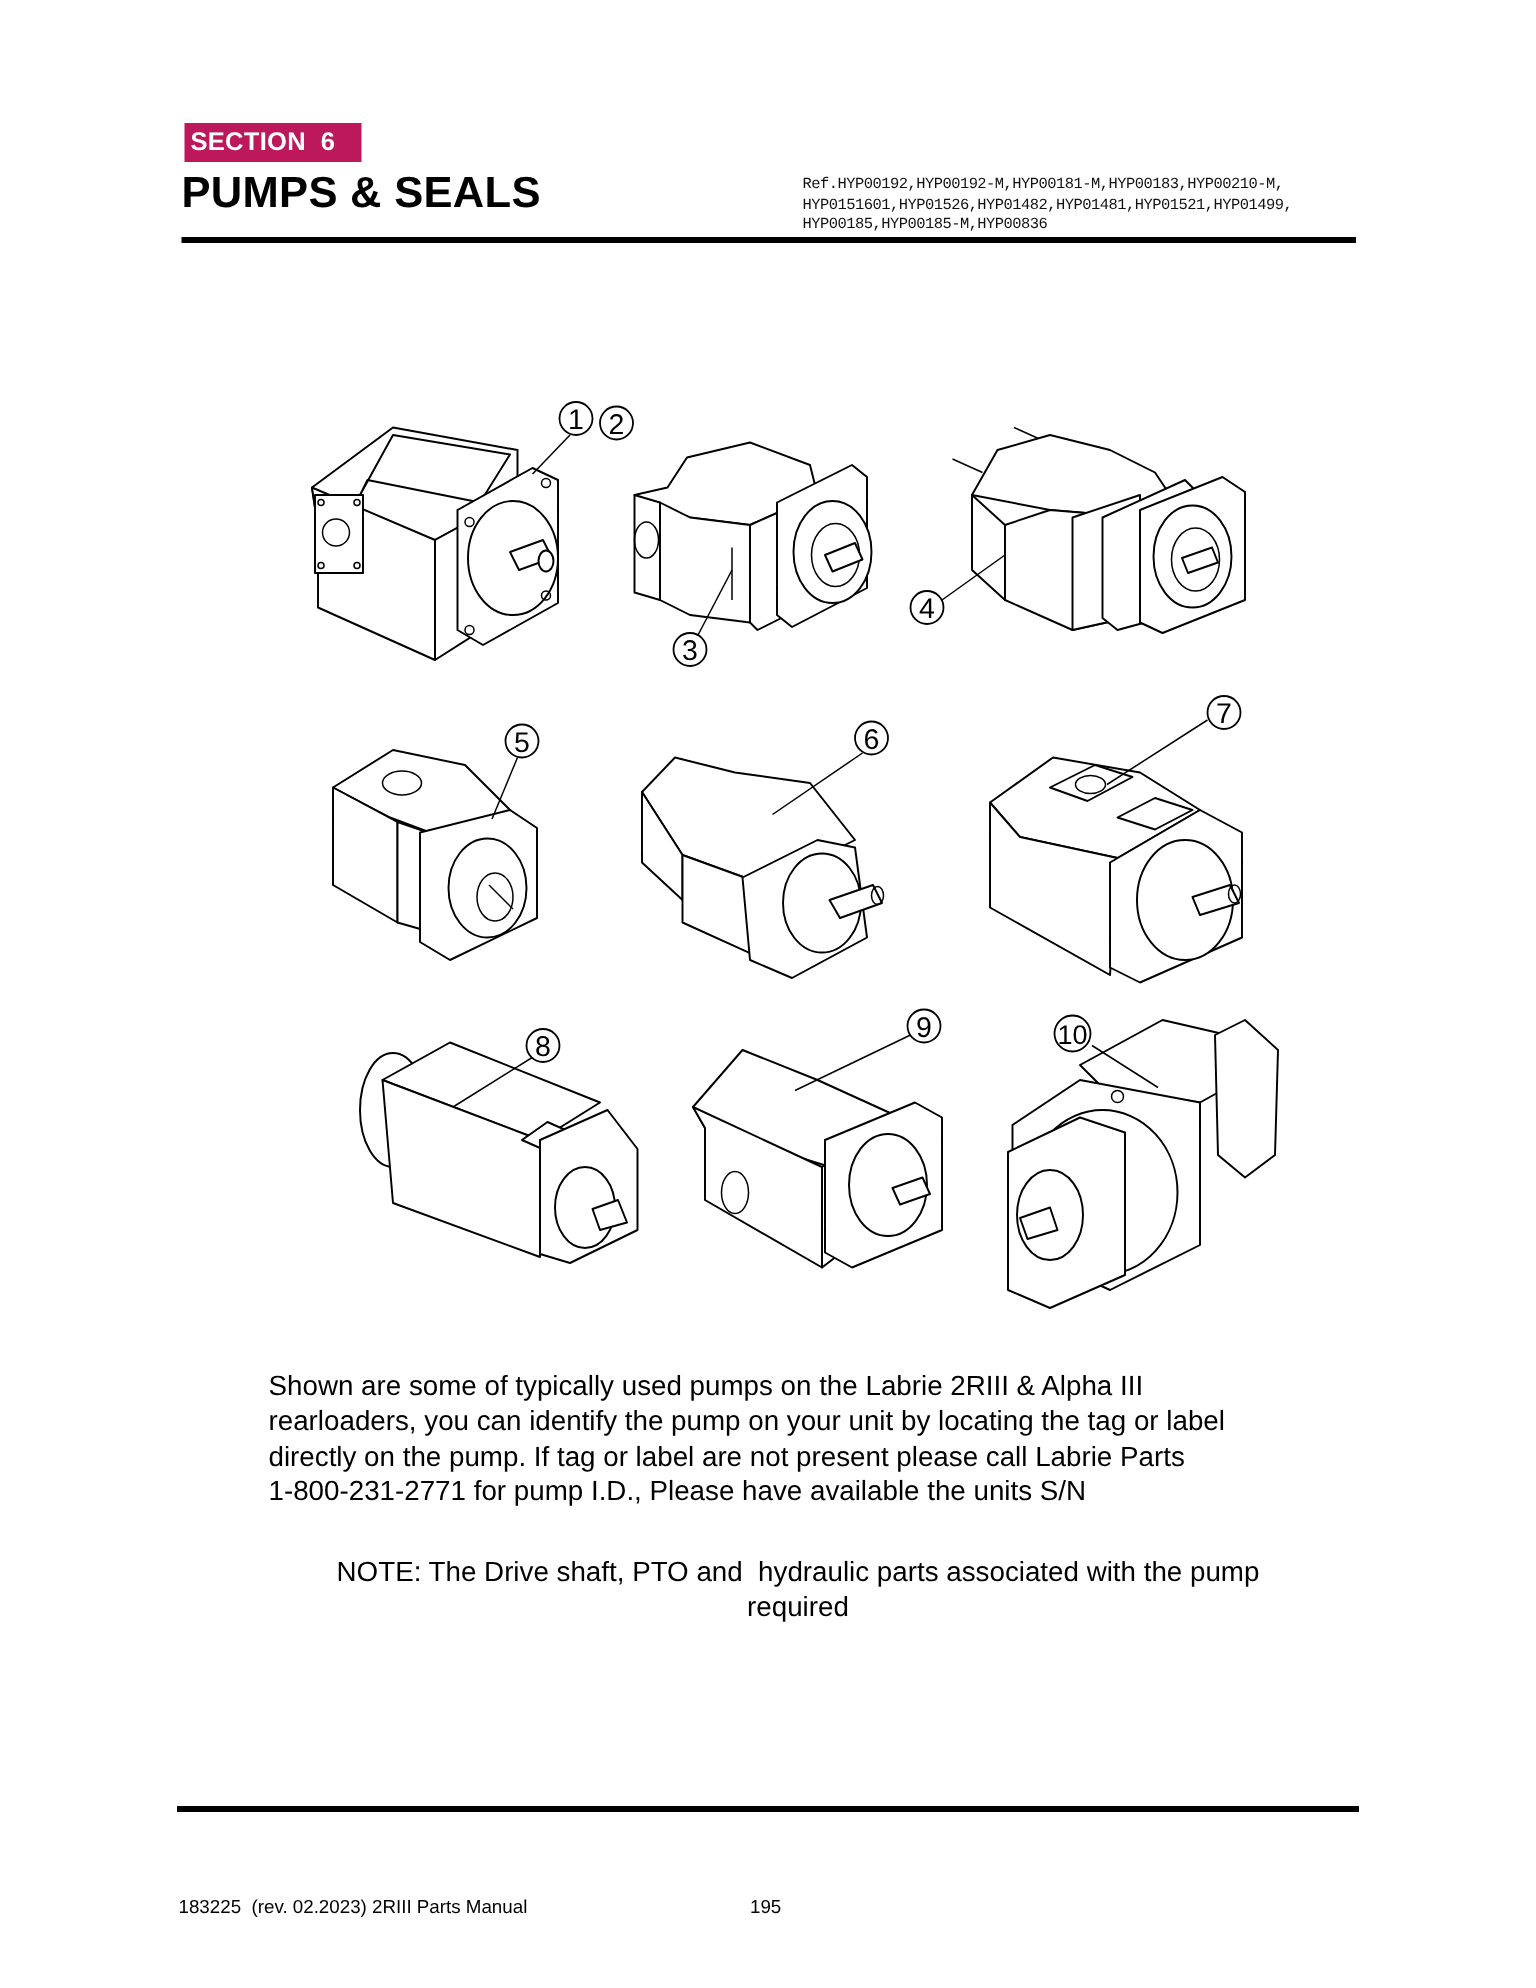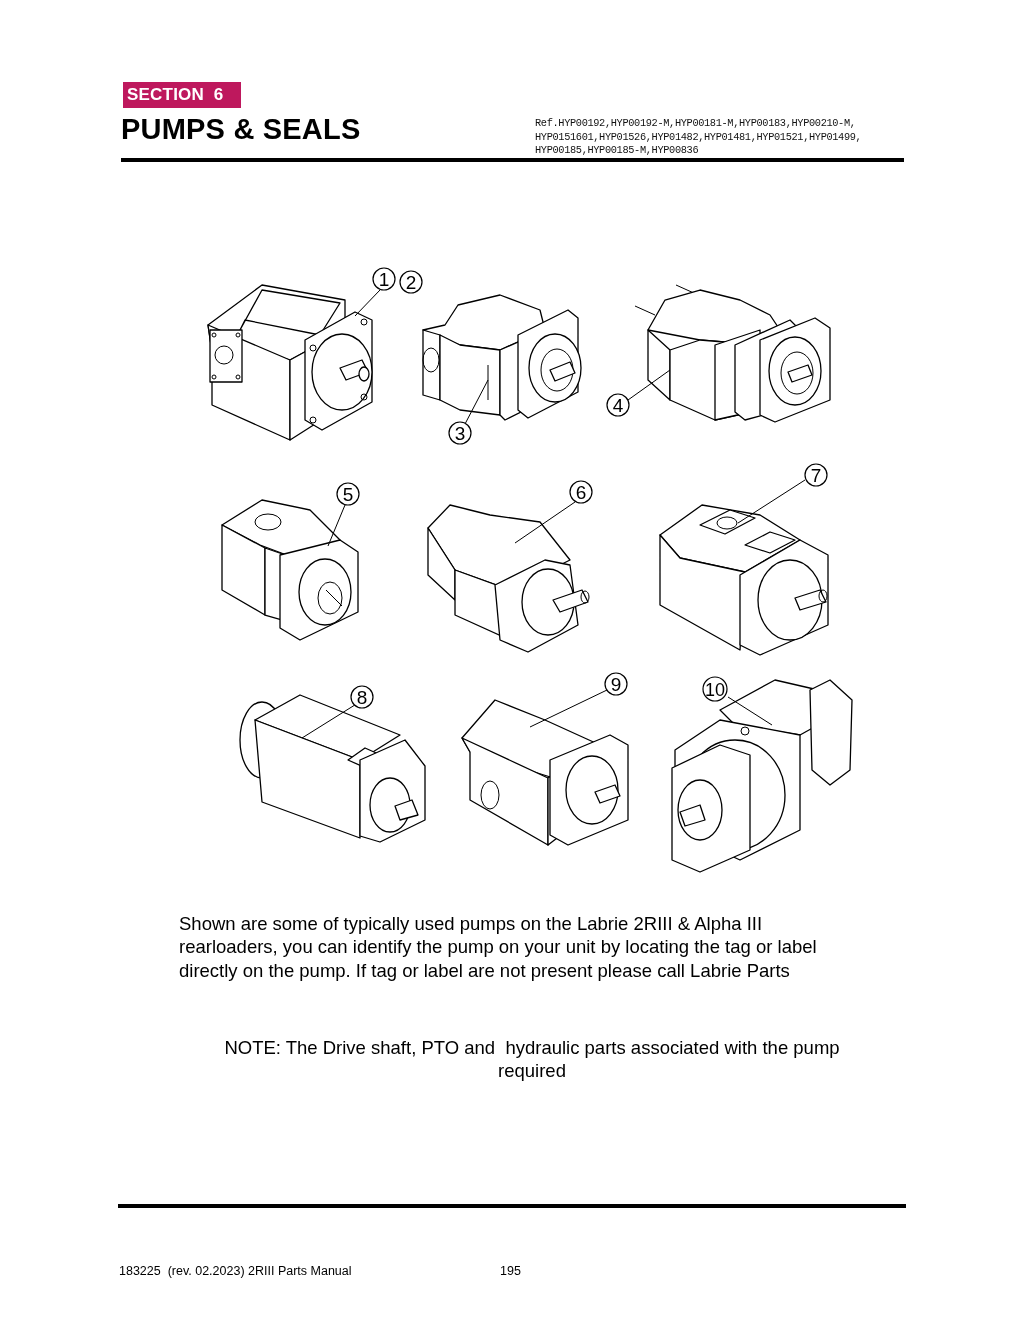--- a/index.html
+++ b/index.html
@@ -200,20 +200,21 @@
   <g>
       <circle class="circ" cx="715" cy="689" r="12"></circle>
       <text class="callout-text" x="715" y="696" text-anchor="middle" style="font-size:18px">10</text>
     </g>
 </svg>
 
 <div class="abs intro-text">
   <div>Shown are some of typically used pumps on the Labrie 2RIII &amp; Alpha III</div>
   <div>rearloaders, you can identify the pump on your unit by locating the tag or label</div>
   <div>directly on the pump. If tag or label are not present please call Labrie Parts</div>
+  <div>1-800-231-2771 for pump I.D., Please have available the units S/N</div>
 </div>
 
 <div class="abs note-text">
   <div style="white-space:pre">NOTE: The Drive shaft, PTO and  hydraulic parts associated with the pump</div>
   <div>required</div>
 </div>
 
 <div class="abs rule-bottom"></div>
 <div class="abs footer-left">183225  (rev. 02.2023) 2RIII Parts Manual</div>
 <div class="abs footer-page">195</div>

